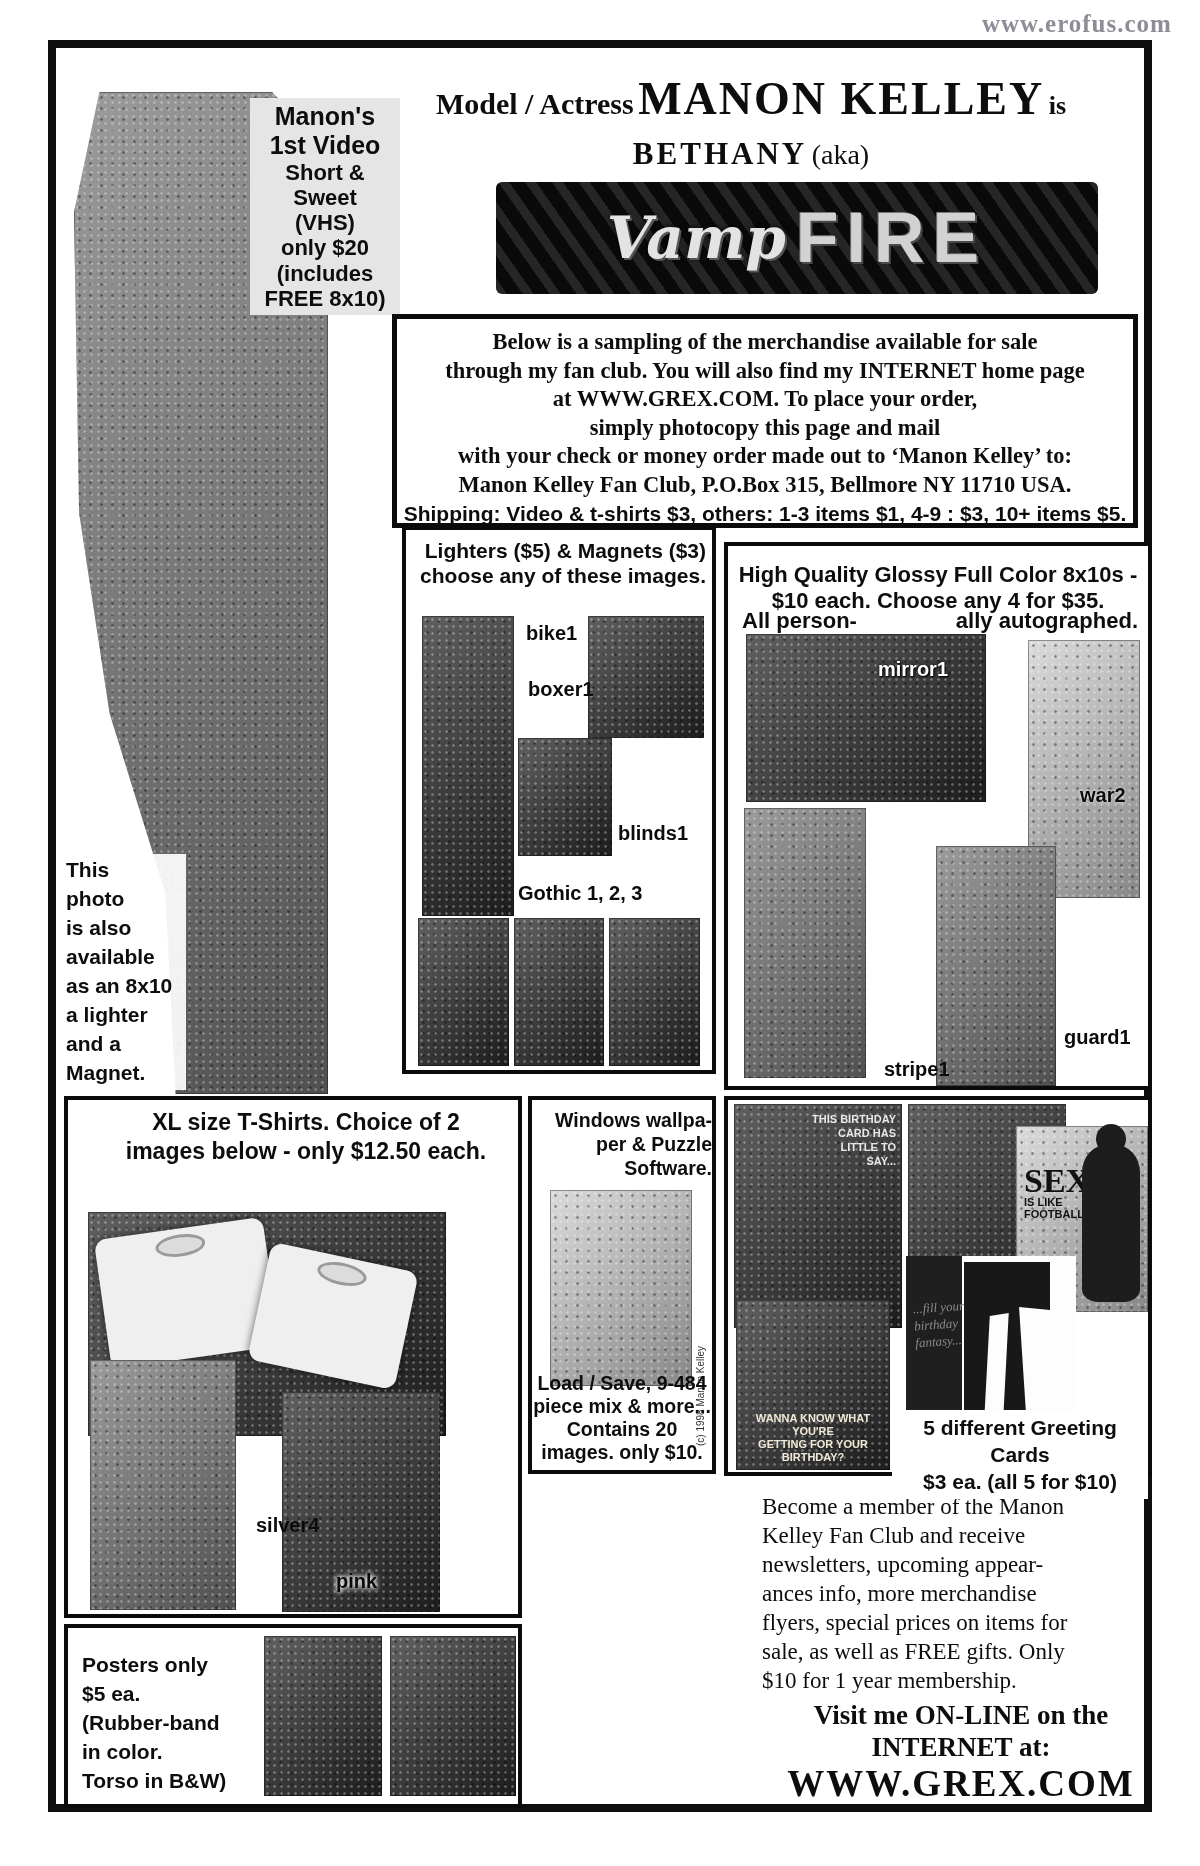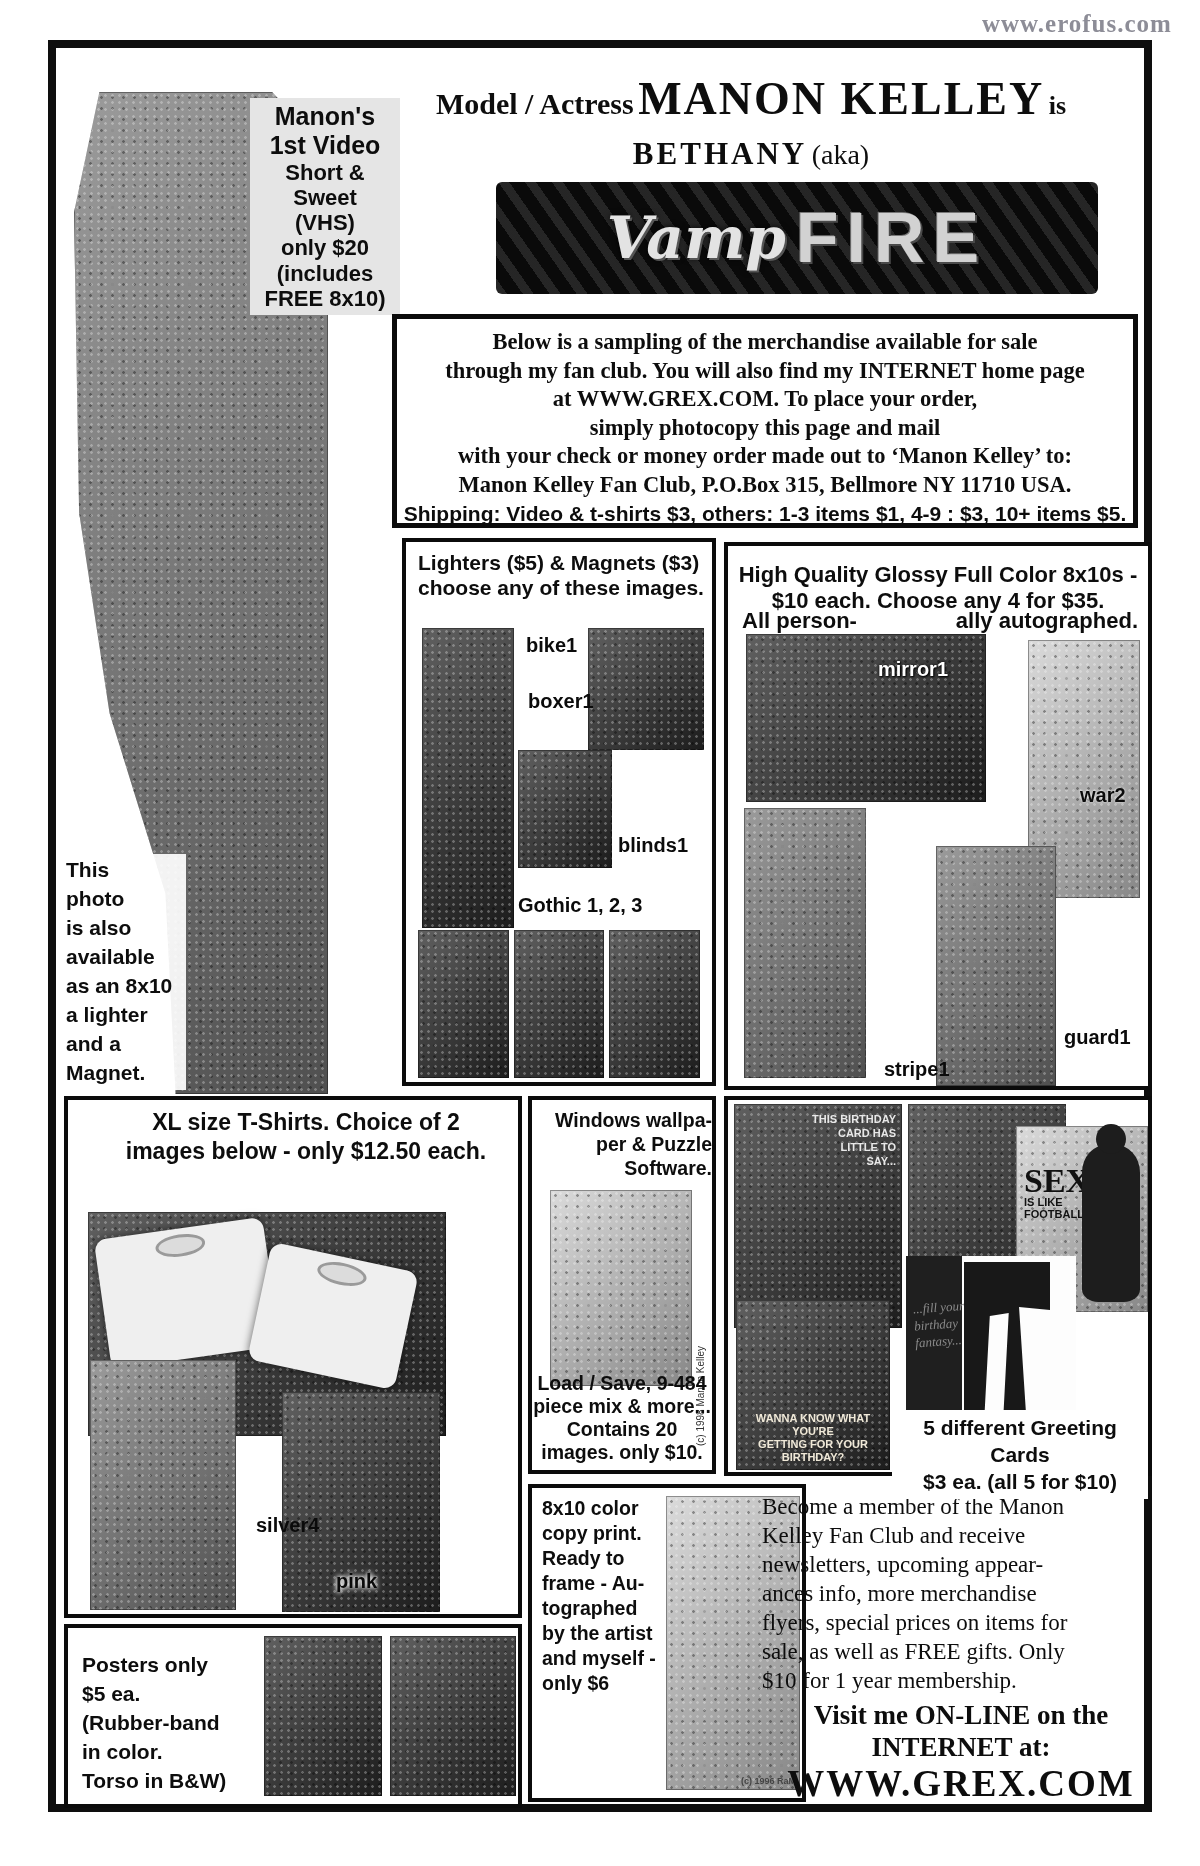--- a/index.html
+++ b/index.html
@@ -50,21 +50,21 @@
   .logo-fire{font:bold 70px "Liberation Sans",sans-serif;color:#d2d2d2;letter-spacing:8px;
         text-shadow:2px 2px 0 #4a4a4a,-1px -1px 0 #777;}
 
   
   .order-box{left:336px;top:266px;width:746px;height:214px;border-width:5px;
         text-align:center;padding-top:9px;}
   .ob-line{font:bold 22.5px "Liberation Serif",serif;line-height:28.5px;}
   .ob-ship{font:bold 21px "Liberation Sans",sans-serif;line-height:30px;}
 
   
-  .lighters-box{left:346px;top:490px;width:314px;height:548px;}
+  .lighters-box{left:346px;top:478px;width:314px;height:548px;text-align:right;}
   .lb-title{font:bold 21px "Liberation Sans",sans-serif;line-height:25px;padding:8px 6px 0 12px;}
   .gothic-lbl{left:112px;top:352px;}
   .strip{position:absolute;left:12px;top:388px;width:282px;height:148px;display:flex;gap:5px;}
   .strip .cell{flex:1;position:relative;}
 
   
   .photos-box{left:668px;top:494px;width:428px;height:548px;}
   .pb-title{font:bold 22px "Liberation Sans",sans-serif;text-align:center;line-height:26px;padding-top:16px;}
   .pb-left{position:absolute;left:14px;top:62px;font:bold 22px "Liberation Sans",sans-serif;}
   .pb-right{position:absolute;right:10px;top:62px;font:bold 22px "Liberation Sans",sans-serif;}
@@ -247,35 +247,20 @@
         <div class="sw-credit">(c) 1998 Manon Kelley</div>
       </div>
       <div class="sw-footer">
         <div>Load / Save, 9-484</div>
         <div>piece mix &amp; more...</div>
         <div>Contains 20</div>
         <div>images.  only $10.</div>
       </div>
     </div>
 
-    <div class="box copyprint-box">
-      <div class="cp-text">
-        <div>8x10 color</div>
-        <div>copy print.</div>
-        <div>Ready to</div>
-        <div>frame -  Au-</div>
-        <div>tographed</div>
-        <div>by the artist</div>
-        <div>and myself -</div>
-        <div>only $6</div>
-      </div>
-      <div class="ph ph-light" style="left:134px;top:8px;width:134px;height:294px;">
-        <div class="cp-credit">(c) 1996 RaM</div>
-      </div>
-    </div>
 
     <div class="box cards-box">
       <div class="ph ph-dark" style="left:6px;top:4px;width:168px;height:224px;">
         <div class="card1-text">
           <div>THIS BIRTHDAY</div>
           <div>CARD HAS</div>
           <div>LITTLE TO</div>
           <div>SAY...</div>
         </div>
       </div>

